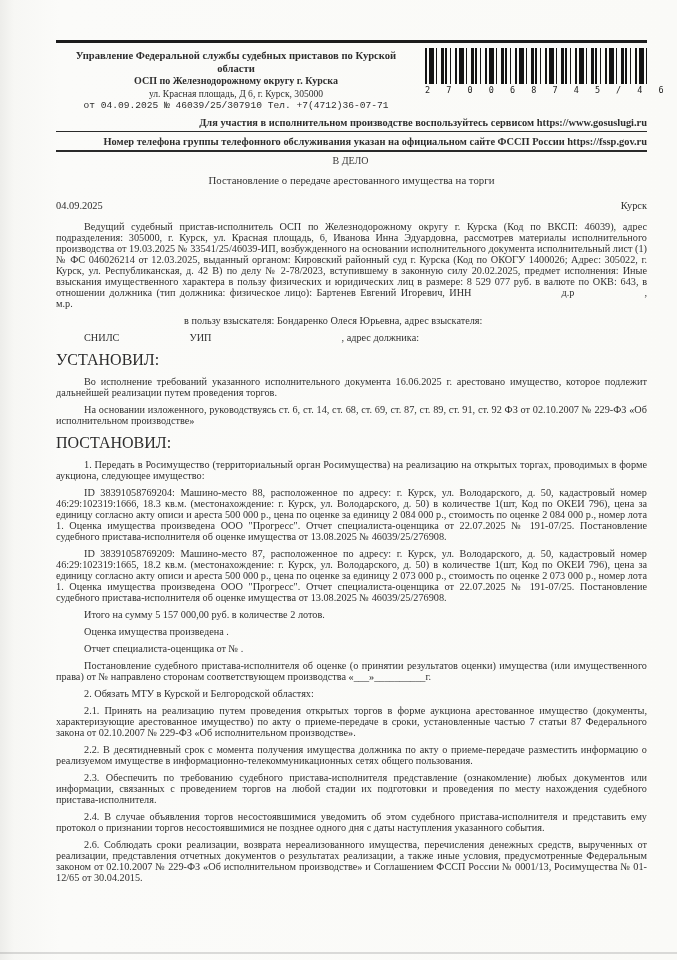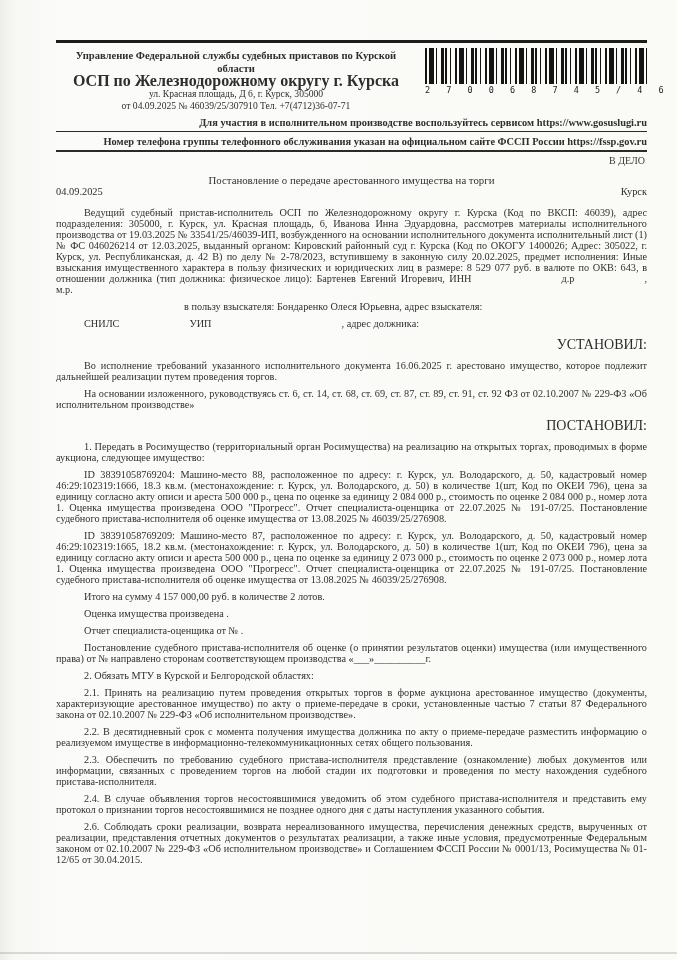--- a/index.html
+++ b/index.html
@@ -18,54 +18,54 @@
     content: ""; position: absolute; left: 0; right: 0; bottom: 6px;
     height: 2px; background: rgba(120,120,118,0.25);
   }
   .content { width: 591px; }
 
   
   .letterhead { border-top: 3px solid #1c1c1c; padding-top: 4px; }
   .lh-row { display: flex; justify-content: space-between; align-items: flex-start; }
   .org-block { width: 360px; text-align: center; line-height: 12.5px; padding-top: 3px; }
   .org-name { font-weight: bold; font-size: 10.6px; }
-  .org-sub  { font-weight: bold; font-size: 16px; }
+  .org-sub  { font-weight: bold; font-size: 10px; }
   .org-addr { font-size: 9.6px; }
-  .org-ref  { font-size: 9.6px; }
+  .org-ref  { font-size: 9.6px; font-family: Liberation Mono, monospace; }
   .barcode-block { width: 222px; padding-top: 1px; }
   .barcode-bars {
     height: 36px; width: 222px;
     background-image: repeating-linear-gradient(90deg,
       #141414 0 2px, transparent 2px 4px,
       #141414 4px 9px, transparent 9px 11px,
       #141414 11px 12px, transparent 12px 16px,
       #141414 16px 19px, transparent 19px 20px,
       #141414 20px 22px, transparent 22px 25px,
       #141414 25px 26px, transparent 26px 30px);
   }
   .barcode-digits {
     font-family: "DejaVu Sans Mono", monospace;
     font-size: 8.5px; letter-spacing: 5.5px;
     text-align: center; color: #1d1d1d; margin-top: 1px; white-space: nowrap;
   }
   .notice { font-weight: bold; font-size: 10.4px; padding: 4px 0 3px 2px; text-align: right; }
   .rule { border: 0; border-top: 1.6px solid #2a2a2a; margin: 0; }
   .rule.thick { border-top-width: 2.2px; }
-  .stamp { text-align: right; font-size: 10px; padding: 3px 2px 0 0; color: #3a3a3a; }
+  .stamp { text-align: center; font-size: 10px; padding: 3px 2px 0 0; color: #3a3a3a; }
 
   
   .doc-title { text-align: center; font-size: 10.8px; margin-top: 8px; color: #333; }
-  .dateline { display: flex; justify-content: space-between; font-size: 10.4px; }
+  .dateline { display: flex; justify-content: space-between; font-size: 10.4px; margin-top: 14px; }
   .bodytext { margin-top: 10px; }
   p.doc {
     font-size: 10.25px; line-height: 11px;
     text-align: justify; margin: 0 0 6px 0; text-indent: 28px;
     color: #303030;
   }
-  .section-head { text-align: right; font-size: 14px; margin: 8px 0 7px 0; color: #2c2c2c; }
+  .section-head { text-align: left; font-size: 16px; margin: 8px 0 7px 0; color: #2c2c2c; }
   .blank { display: inline-block; height: 8px; } .w70 { width: 70px; } .w90 { width: 90px; } .w130 { width: 130px; }
   .inset { padding-left: 100px; text-indent: 0; }
   .snils-line { text-indent: 0; }
 </style>
 </head>
 <body>
 
 <div class="page">
   <div class="content">
 
@@ -107,21 +107,21 @@
       <div class="section-head">УСТАНОВИЛ:</div>
 
       <p class="doc">Во исполнение требований указанного исполнительного документа 16.06.2025 г. арестовано имущество, которое подлежит дальнейшей реализации путем проведения торгов.</p>
       <p class="doc">На основании изложенного, руководствуясь ст. 6, ст. 14, ст. 68, ст. 69, ст. 87, ст. 89, ст. 91, ст. 92 ФЗ от 02.10.2007 № 229-ФЗ «Об исполнительном производстве»</p>
 
       <div class="section-head">ПОСТАНОВИЛ:</div>
 
       <p class="doc">1. Передать в Росимущество (территориальный орган Росимущества) на реализацию на открытых торгах, проводимых в форме аукциона, следующее имущество:</p>
       <p class="doc">ID 38391058769204: Машино-место 88, расположенное по адресу: г. Курск, ул. Володарского, д. 50, кадастровый номер 46:29:102319:1666, 18.3 кв.м. (местонахождение: г. Курск, ул. Володарского, д. 50) в количестве 1(шт, Код по ОКЕИ 796), цена за единицу согласно акту описи и ареста 500 000 р., цена по оценке за единицу 2 084 000 р., стоимость по оценке 2 084 000 р., номер лота 1. Оценка имущества произведена ООО "Прогресс". Отчет специалиста-оценщика от 22.07.2025 № 191-07/25. Постановление судебного пристава-исполнителя об оценке имущества от 13.08.2025 № 46039/25/276908.</p>
       <p class="doc">ID 38391058769209: Машино-место 87, расположенное по адресу: г. Курск, ул. Володарского, д. 50, кадастровый номер 46:29:102319:1665, 18.2 кв.м. (местонахождение: г. Курск, ул. Володарского, д. 50) в количестве 1(шт, Код по ОКЕИ 796), цена за единицу согласно акту описи и ареста 500 000 р., цена по оценке за единицу 2 073 000 р., стоимость по оценке 2 073 000 р., номер лота 1. Оценка имущества произведена ООО "Прогресс". Отчет специалиста-оценщика от 22.07.2025 № 191-07/25. Постановление судебного пристава-исполнителя об оценке имущества от 13.08.2025 № 46039/25/276908.</p>
-      <p class="doc">Итого на сумму 4 157 000,00 руб. в количестве 2 лотов.</p>
+      <p class="doc">Итого на сумму 5 157 000,00 руб. в количестве 2 лотов.</p>
       <p class="doc">Оценка имущества произведена .</p>
       <p class="doc">Отчет специалиста-оценщика от № .</p>
       <p class="doc">Постановление судебного пристава-исполнителя об оценке (о принятии результатов оценки) имущества (или имущественного права) от № направлено сторонам соответствующем производства «___»__________г.</p>
       <p class="doc">2. Обязать МТУ в Курской и Белгородской областях:</p>
       <p class="doc">2.1. Принять на реализацию путем проведения открытых торгов в форме аукциона арестованное имущество (документы, характеризующие арестованное имущество) по акту о приеме-передаче в сроки, установленные частью 7 статьи 87 Федерального закона от 02.10.2007 № 229-ФЗ «Об исполнительном производстве».</p>
       <p class="doc">2.2. В десятидневный срок с момента получения имущества должника по акту о приеме-передаче разместить информацию о реализуемом имуществе в информационно-телекоммуникационных сетях общего пользования.</p>
       <p class="doc">2.3. Обеспечить по требованию судебного пристава-исполнителя представление (ознакомление) любых документов или информации, связанных с проведением торгов на любой стадии их подготовки и проведения по месту нахождения судебного пристава-исполнителя.</p>
       <p class="doc">2.4. В случае объявления торгов несостоявшимися уведомить об этом судебного пристава-исполнителя и представить ему протокол о признании торгов несостоявшимися не позднее одного дня с даты наступления указанного события.</p>
       <p class="doc">2.6. Соблюдать сроки реализации, возврата нереализованного имущества, перечисления денежных средств, вырученных от реализации, представления отчетных документов о результатах реализации, а также иные условия, предусмотренные Федеральным законом от 02.10.2007 № 229-ФЗ «Об исполнительном производстве» и Соглашением ФССП России № 0001/13, Росимущества № 01-12/65 от 30.04.2015.</p>
 

